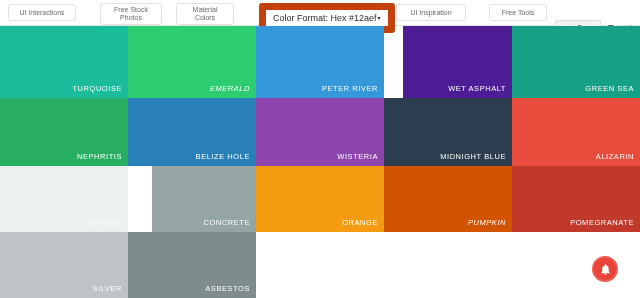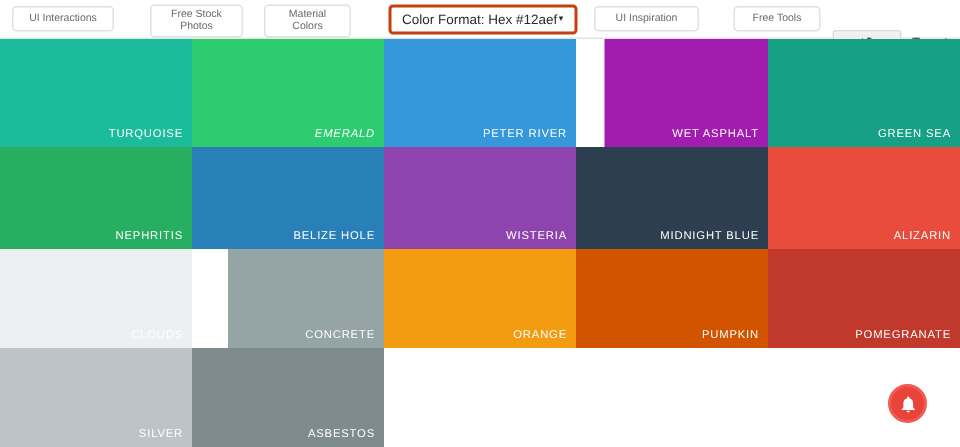--- a/index.html
+++ b/index.html
@@ -33,21 +33,21 @@
   }
 
   #nav-ui-interactions { position:absolute; left:8px;  top:4px; width:68px; }
   #nav-free-stock      { position:absolute; left:100px;top:3px; width:62px; }
   #nav-material        { position:absolute; left:176px;top:3px; width:58px; }
   #nav-ui-inspiration  { position:absolute; left:396px;top:4px; width:70px; }
   #nav-free-tools      { position:absolute; left:489px;top:4px; width:58px; }
 
   #color-format {
     position:absolute; left:259px; top:3px;
-    border:2px solid #c2410c;
+    border:7px solid #c2410c;
     border-radius:3px;
     background:#fff;
     padding:3px 7px;
     font-size:9px;
     color:#2b2b2b;
     cursor:pointer;
     display:flex; align-items:center; gap:1px;
     white-space:nowrap;
   }
   #color-format .caret { font-size:6px; line-height:1; position:relative; top:0px; }
@@ -143,21 +143,21 @@
 <div id="grid">
     <div class="swatch" style="background: rgb(26, 188, 156);">
       <span class="swatch-label">TURQUOISE</span>
     </div>
     <div class="swatch" style="background: rgb(46, 204, 113); font-style: italic;">
       <span class="swatch-label">EMERALD</span>
     </div>
     <div class="swatch" style="background: rgb(52, 152, 219);">
       <span class="swatch-label">PETER RIVER</span>
     </div>
-    <div class="swatch" style="background: #a21caf; margin-left: 19px;">
+    <div class="swatch" style="background: #4c1d95; margin-left: 19px;">
       <span class="swatch-label">WET ASPHALT</span>
     </div>
     <div class="swatch" style="background: rgb(22, 160, 133);">
       <span class="swatch-label">GREEN SEA</span>
     </div>
     <div class="swatch" style="background: rgb(39, 174, 96);">
       <span class="swatch-label">NEPHRITIS</span>
     </div>
     <div class="swatch" style="background: rgb(41, 128, 185);">
       <span class="swatch-label">BELIZE HOLE</span>
@@ -173,21 +173,21 @@
     </div>
     <div class="swatch" style="background: rgb(236, 240, 241);">
       <span class="swatch-label">CLOUDS</span>
     </div>
     <div class="swatch" style="background: rgb(149, 165, 166); margin-left: 24px;">
       <span class="swatch-label">CONCRETE</span>
     </div>
     <div class="swatch" style="background: rgb(243, 156, 18);">
       <span class="swatch-label">ORANGE</span>
     </div>
-    <div class="swatch" style="background: rgb(211, 84, 0);">
+    <div class="swatch" style="background: rgb(211, 84, 0); font-style: italic;">
       <span class="swatch-label">PUMPKIN</span>
     </div>
     <div class="swatch" style="background: rgb(192, 57, 43);">
       <span class="swatch-label">POMEGRANATE</span>
     </div>
     <div class="swatch" style="background: rgb(189, 195, 199);">
       <span class="swatch-label">SILVER</span>
     </div>
     <div class="swatch" style="background: rgb(127, 140, 141); padding-left: 48px;">
       <span class="swatch-label">ASBESTOS</span>

